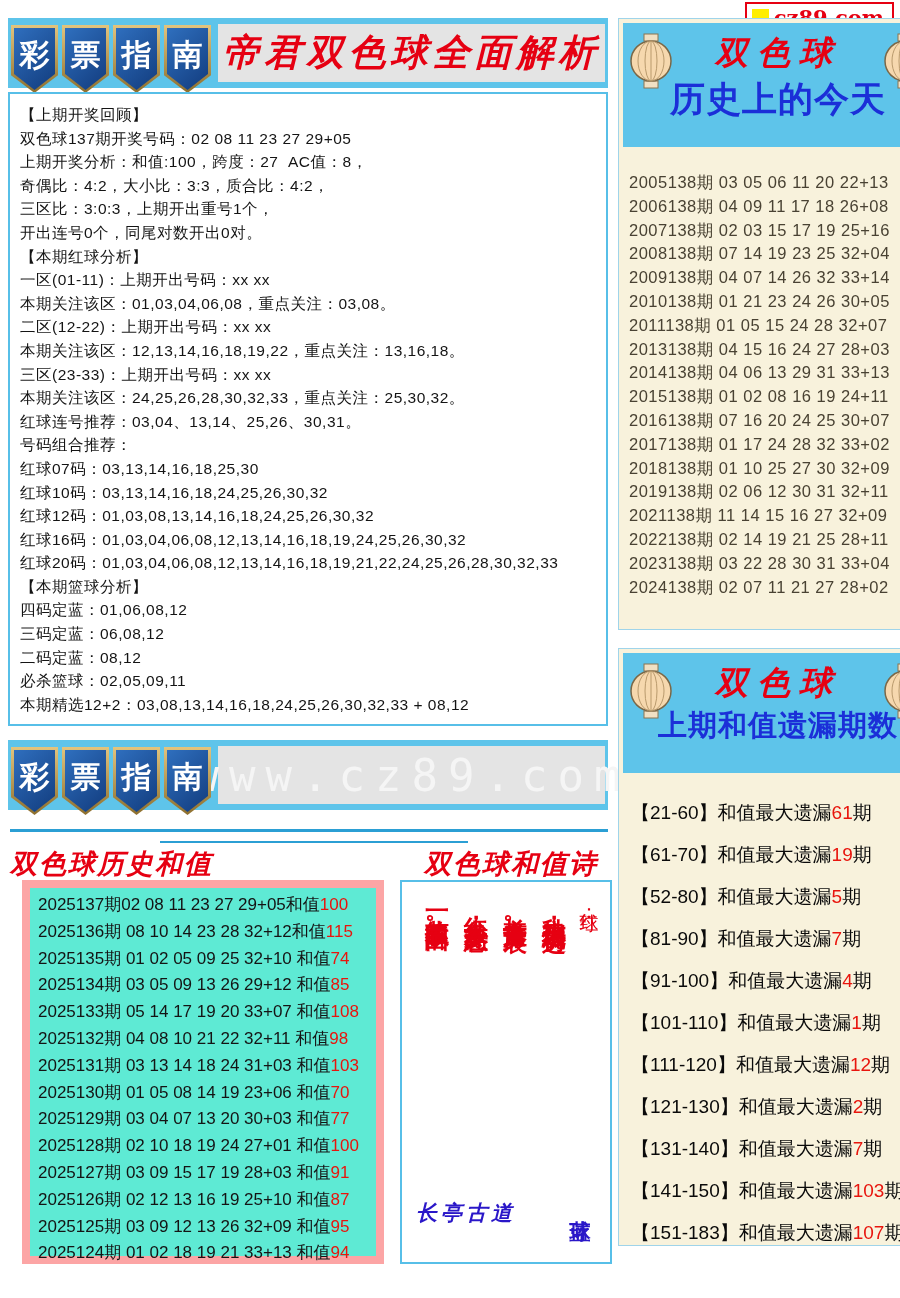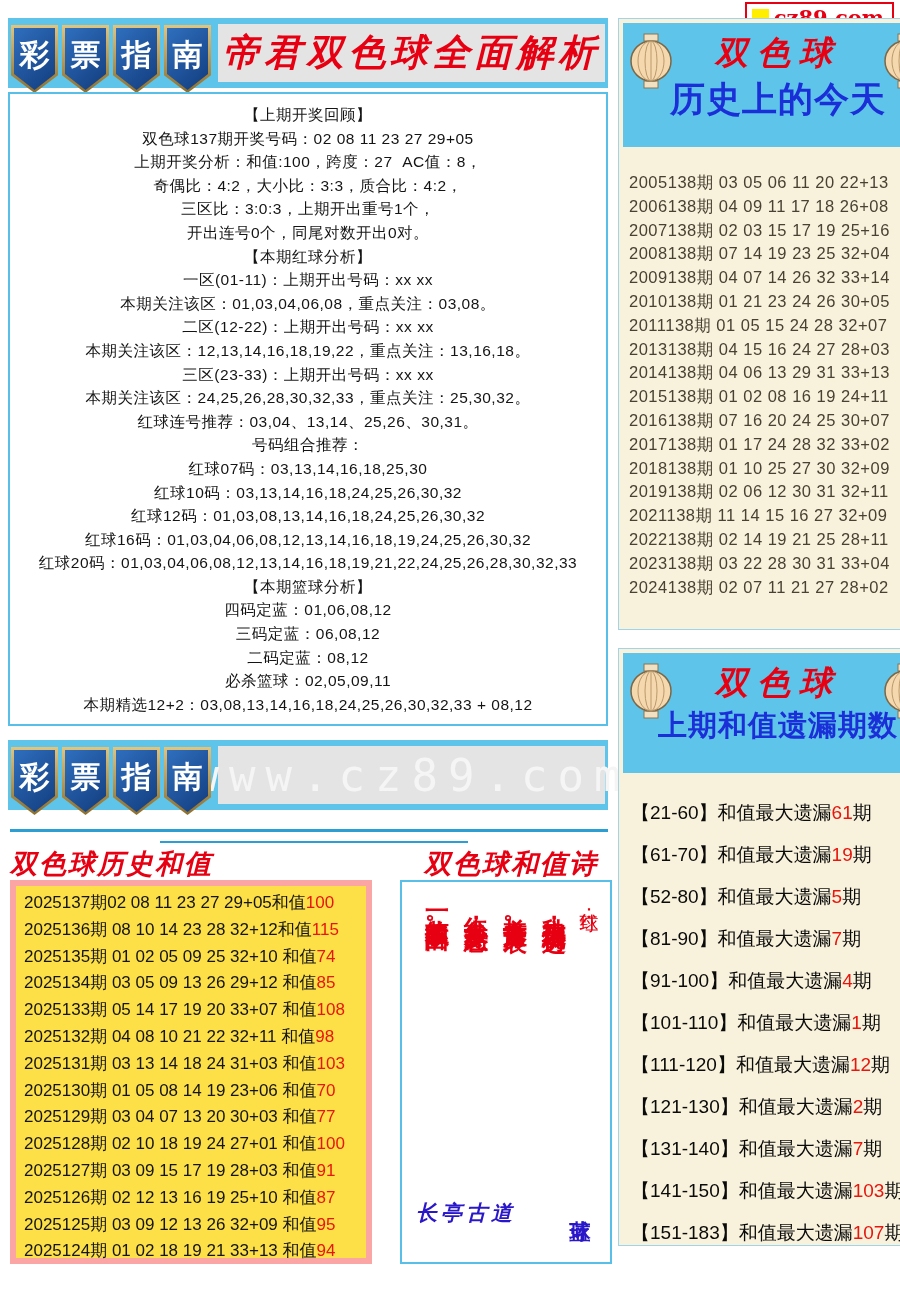--- a/index.html
+++ b/index.html
@@ -26,31 +26,31 @@
   .banner .title-area{position:absolute;left:210px;top:6px;right:3px;bottom:6px;background:#e4e4e4;
     display:flex;align-items:center;justify-content:center;}
   .banner .red-title{color:#e60012;font-family:"DejaVu Serif",serif;font-weight:bold;font-style:italic;
     font-size:37px;letter-spacing:5px;white-space:nowrap;}
   .banner .watermark{color:#f5f5f5;font-family:"DejaVu Sans Mono",monospace;
     font-size:44px;letter-spacing:10px;white-space:nowrap;}
 
   
   .analysis-box{position:absolute;left:8px;top:92px;width:600px;height:634px;box-sizing:border-box;
     border:2px solid #57bfe8;background:#ffffff;padding:9px 10px;}
-  .analysis-line{font-size:15.5px;line-height:23.6px;color:#141414;white-space:pre-wrap;letter-spacing:.5px;text-align:center;}
+  .analysis-line{font-size:15.5px;line-height:23.6px;color:#141414;white-space:pre-wrap;letter-spacing:.5px;}
 
   
   .hr1{position:absolute;left:10px;top:829px;width:598px;height:3px;background:#2b9fd4;}
   .hr2{position:absolute;left:160px;top:841px;width:308px;height:2px;background:#2b9fd4;}
 
   
   .calli-title{position:absolute;color:#e60012;font-family:"DejaVu Serif",serif;font-weight:bold;
     font-style:italic;font-size:27px;white-space:nowrap;letter-spacing:2px;}
-  .hist-box{position:absolute;left:10px;top:880px;width:362px;height:384px;box-sizing:border-box;
-    border:6px solid #fca5a5;background:#fde047;padding:4px 0 0 8px;}
+  .hist-box{position:absolute;left:22px;top:880px;width:362px;height:384px;box-sizing:border-box;
+    border:8px solid #fca5a5;background:#5eead4;padding:4px 0 0 8px;}
   .hist-row{font-size:17px;line-height:26.8px;color:#141414;white-space:nowrap;}
   .hist-row .sum{color:#e8150d;}
 
   .poem-box{position:absolute;left:400px;top:880px;width:212px;height:384px;box-sizing:border-box;
     border:2px solid #57bfe8;background:#ffffff;}
   .poem-vert{position:absolute;top:16px;right:8px;height:310px;
     writing-mode:vertical-rl;text-orientation:upright;}
   .poem-label{color:#e60012;font-size:19px;font-family:"Liberation Sans",sans-serif;margin-left:6px;}
   .poem-col{color:#e60012;font-family:"DejaVu Serif",serif;font-weight:bold;font-size:24px;
     margin-left:7px;letter-spacing:2px;}

